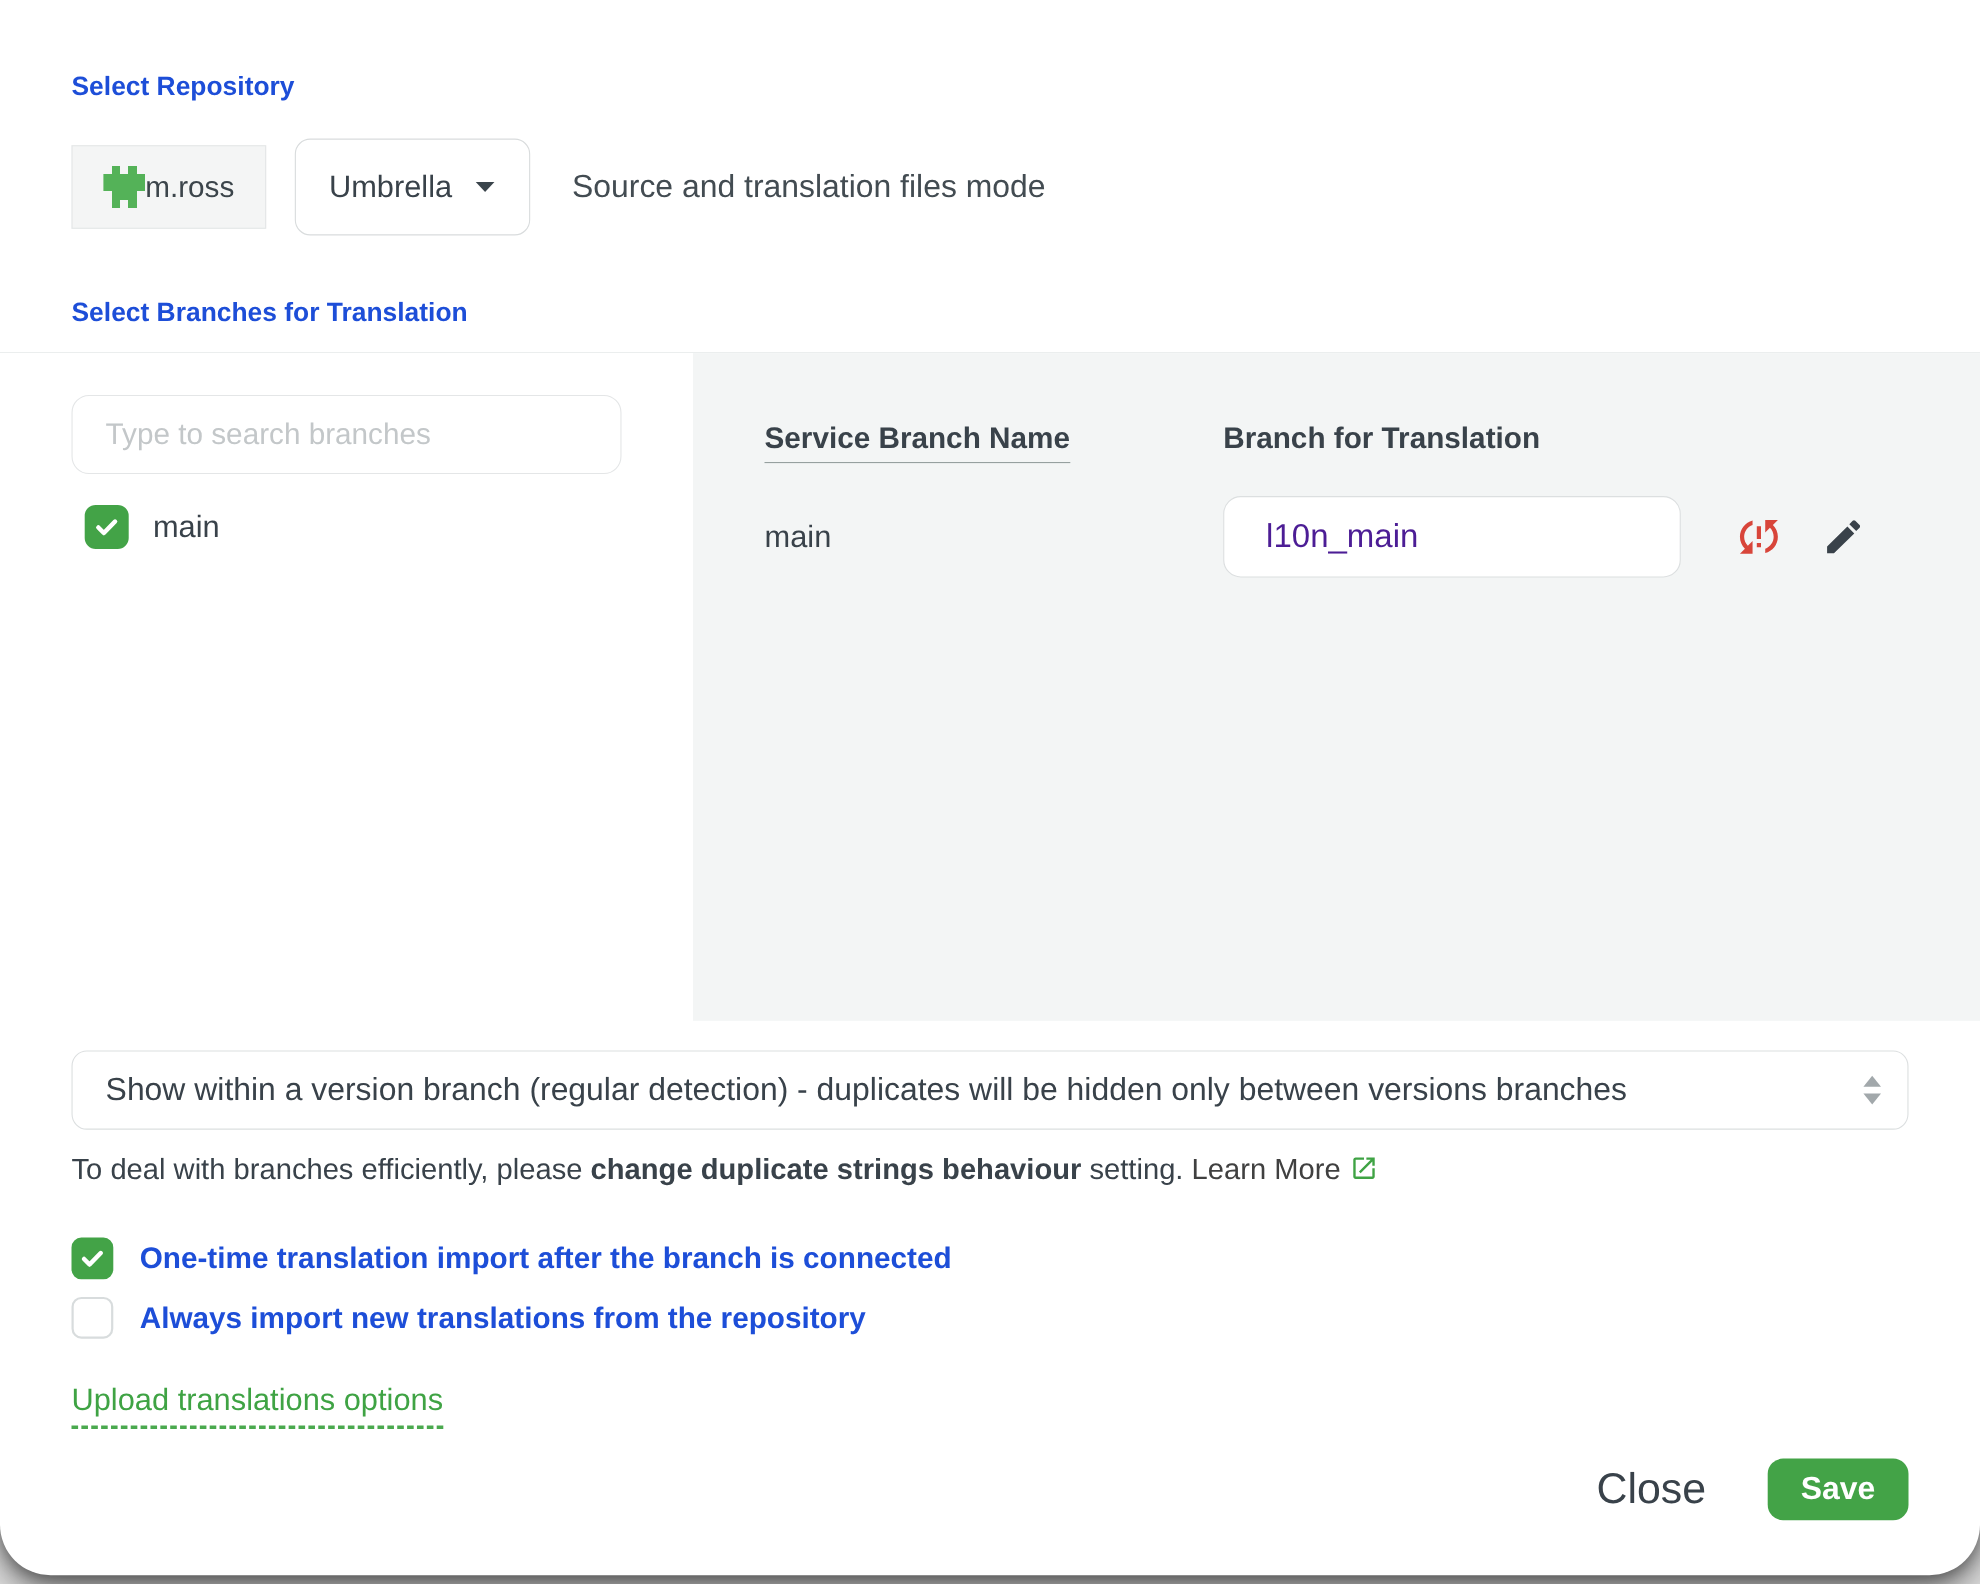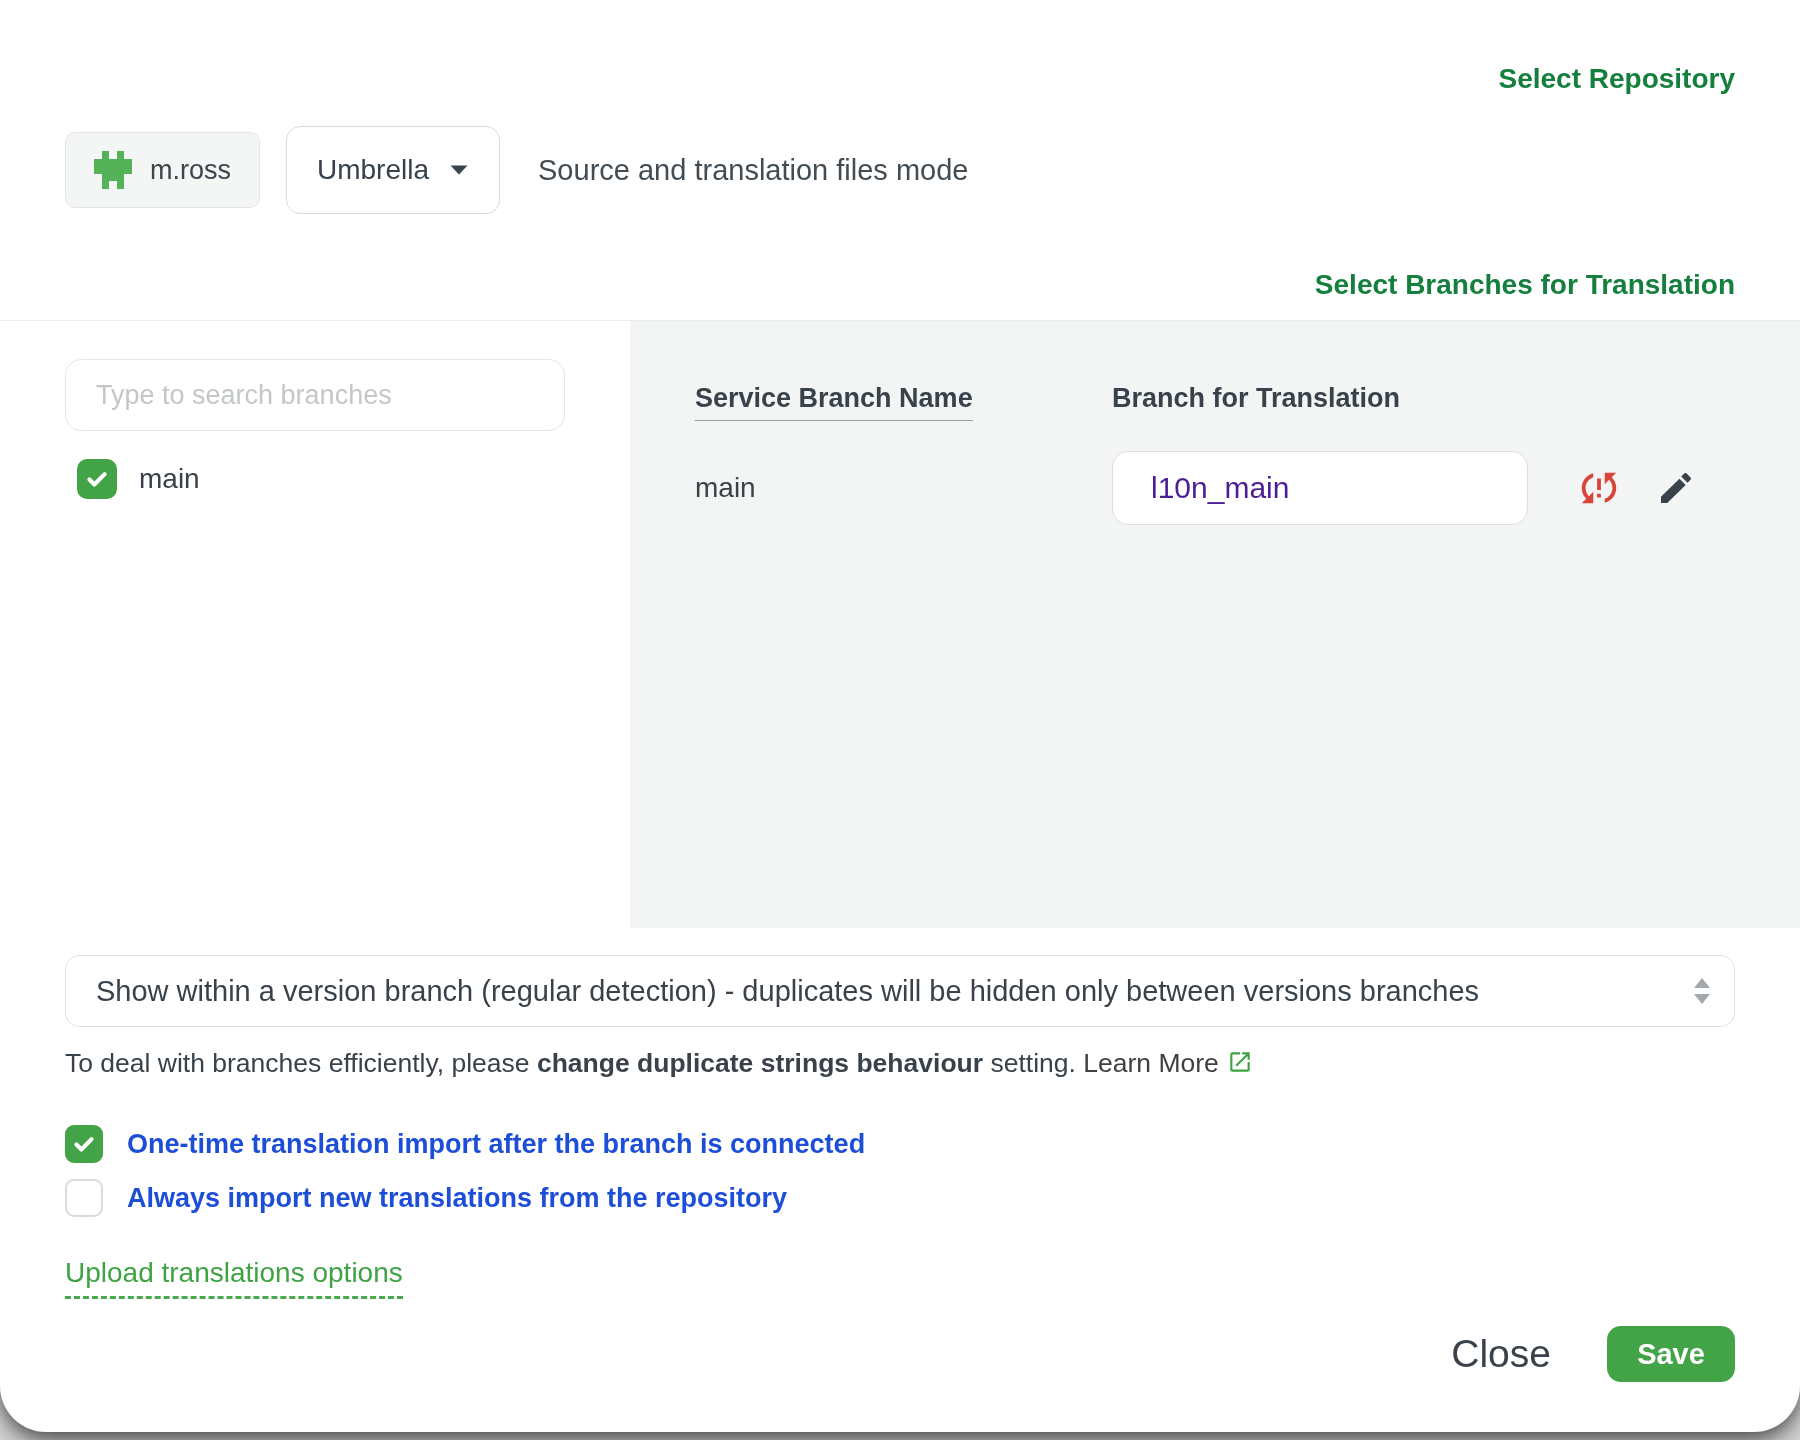--- a/index.html
+++ b/index.html
@@ -12,26 +12,26 @@
   }
   .modal {
     position:absolute; top:0; left:0;
     width:1800px; height:1432px;
     background:#ffffff;
     border-radius:0 0 46px 46px;
     box-shadow:0 14px 42px rgba(0,0,0,0.55), 0 4px 14px rgba(0,0,0,0.35);
   }
   .top-section { padding:62px 65px 0 65px; }
   .section-title {
-    font-size:28px; font-weight:700; color:#15803d; line-height:34px; margin:0;text-align:right;
+    font-size:24px; font-weight:700; color:#1d4ed8; line-height:34px; margin:0;
   }
   .repo-row { display:flex; align-items:center; margin-top:36px; height:76px; }
   .repo-chip {
-    display:flex; align-items:center; gap:18px;
-    background:#f4f5f5; border:1px solid #e4e6e7; border-radius:10px;
+    display:flex; align-items:center; 
+    background:#f4f5f5; border:1px solid #e4e6e7; border-radius:0;
     height:76px; padding:0 28px; cursor:pointer;
   }
   .repo-chip .name { font-size:27px; color:#3c454b; }
   .identicon { width:38px; height:38px; display:block; }
   .branch-dropdown {
     display:flex; align-items:center; gap:20px;
     background:#fff; border:1px solid #d9dcdd; border-radius:14px;
     height:88px; padding:0 30px; margin-left:26px; cursor:pointer;
   }
   .branch-dropdown .val { font-size:28px; color:#39424a; }

